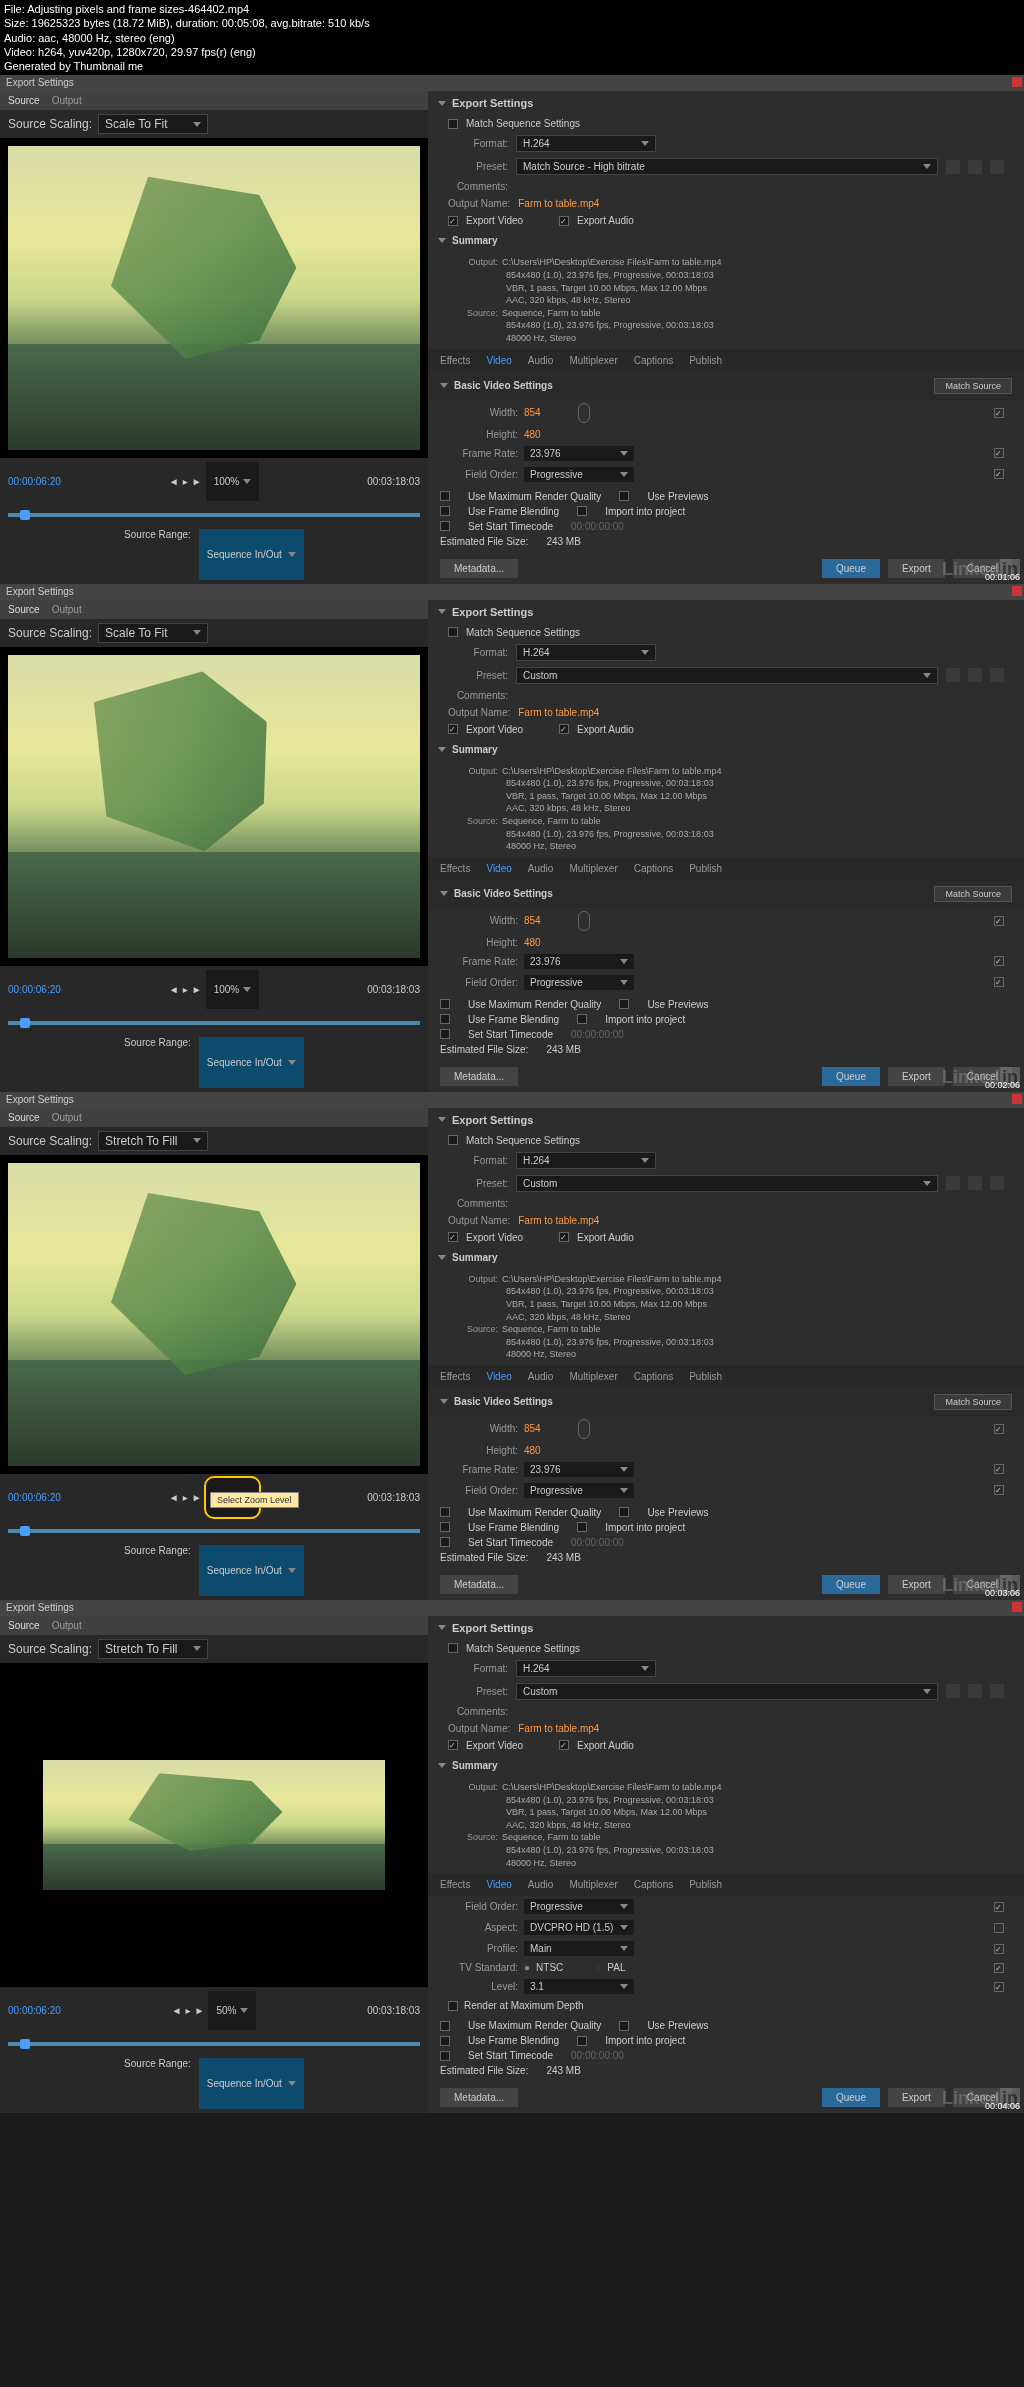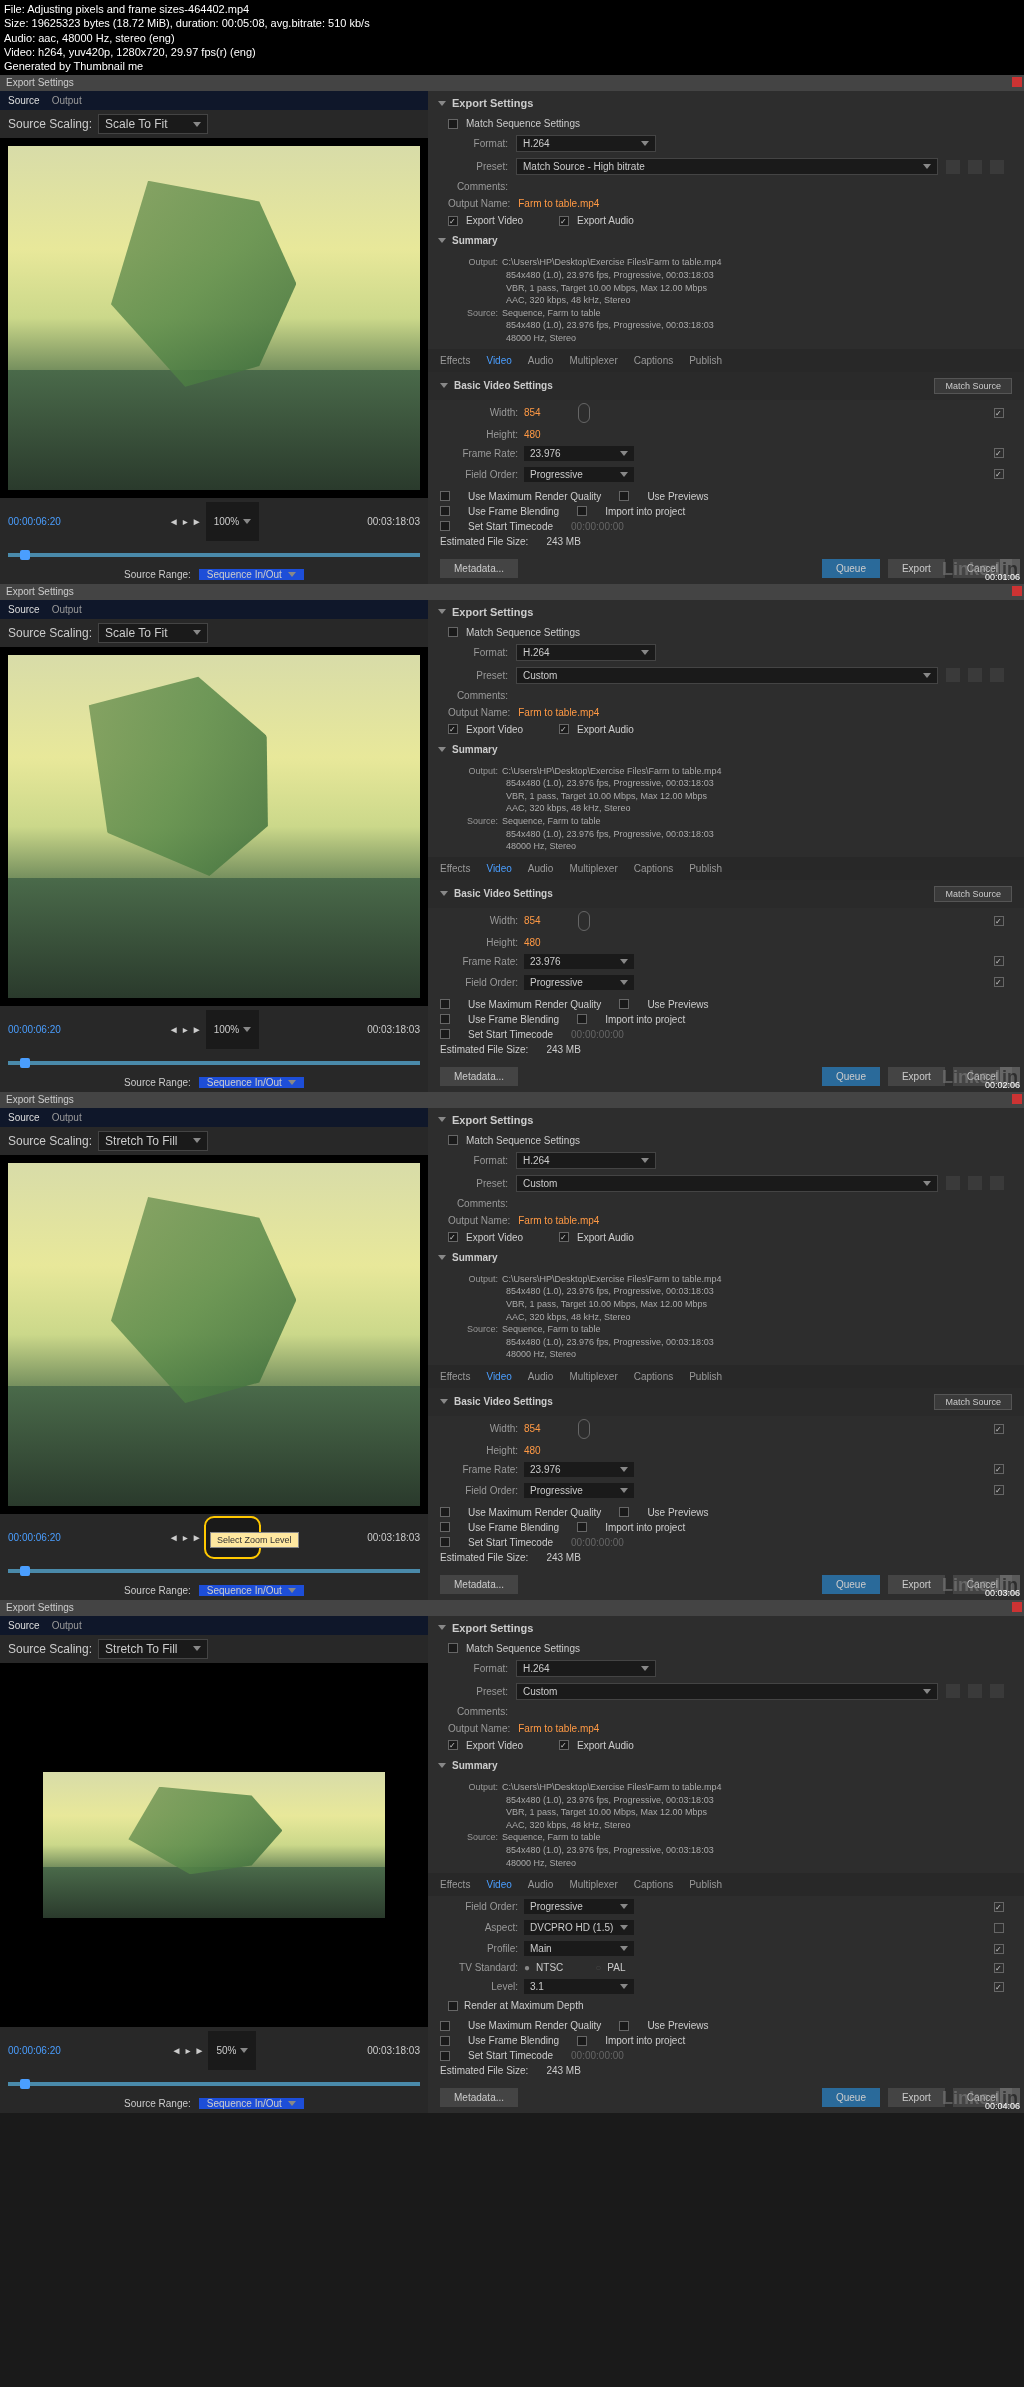--- a/index.html
+++ b/index.html
@@ -3,41 +3,41 @@
 <meta charset="utf-8">
 <style>
   * { margin:0; padding:0; box-sizing:border-box; font-family:Arial,sans-serif; }
   body { background:#1a1a1a; color:#ccc; font-size:10px; width:1024px; }
   .header-text { background:#000; color:#fff; padding:2px 4px; font-size:11px; line-height:1.3; }
   .panel { display:flex; border-top:1px solid #444; position:relative; }
   .title-bar { background:#444; color:#ccc; font-size:10px; padding:2px 6px; display:flex; justify-content:space-between; position:relative; }
   .title-bar .red-dot { background:#c33; width:10px; height:10px; position:absolute; right:2px; top:2px; }
   .left { width:428px; background:#282828; display:flex; flex-direction:column; }
   .right { flex:1; background:#2d2d2d; display:flex; flex-direction:column; position:relative; }
-  .tabs { display:flex; gap:12px; padding:4px 8px; background:#0f172a; font-size:10px; }
+  .tabs { display:flex; gap:12px; padding:4px 8px; background:#404040; font-size:10px; }
   .tabs span { color:#999; }
   .tabs .active { color:#ddd; }
   .src-scale { display:flex; align-items:center; gap:6px; padding:4px 8px; font-size:12px; }
   .src-scale .dd { background:#1a1a1a; border:1px solid #444; padding:2px 6px; min-width:110px; display:flex; justify-content:space-between; align-items:center; }
   .tri { width:0; height:0; border-left:4px solid transparent; border-right:4px solid transparent; border-top:5px solid #888; display:inline-block; }
   .preview { flex:1; background:#000; position:relative; min-height:260px; display:flex; align-items:center; justify-content:center; }
   .preview.full { padding:8px; }
   .scene { width:100%; height:100%; background:linear-gradient(to bottom,#d8dca8 0%,#e8e89a 30%,#cbd88a 50%,#5a7850 70%,#2a3a2c 100%); position:relative; overflow:hidden; }
   .leaf { position:absolute; width:45%; height:60%; background:linear-gradient(135deg,#7a9a5a,#5a8a4a,#3a6a3a); clip-path:polygon(20% 0%,80% 10%,100% 50%,80% 90%,40% 100%,0% 60%); opacity:0.85; }
   .hills { position:absolute; bottom:0; left:0; right:0; height:35%; background:linear-gradient(to bottom,#4a6a4a,#2a3a2c); }
   .timebar { background:#282828; padding:4px 8px; display:flex; justify-content:space-between; align-items:center; font-size:10px; }
   .timecode { color:#4a9eff; }
   .zoom-ctl { display:flex; align-items:center; gap:4px; }
   .zoom-box { background:#1a1a1a; padding:14px 8px; display:flex; align-items:center; gap:4px; }
   .zoom-box.highlight { outline:2px solid #ffc800; border-radius:8px; }
   .slider-row { background:#282828; padding:4px 8px; position:relative; }
   .slider-track { height:4px; background:#4a8aaa; margin:4px 0; position:relative; }
   .slider-knob { position:absolute; left:12px; top:-3px; width:10px; height:10px; background:#4a9eff; border-radius:2px; }
   .range-row { background:#282828; padding:4px 8px; display:flex; justify-content:center; gap:8px; font-size:10px; }
-  .range-row .dd { background:#1d4ed8; padding:0 8px; display:flex; align-items:center; gap:6px; }
+  .range-row .dd { background:#0c4a6e; padding:20px 8px; display:flex; align-items:center; gap:6px; }
 
   .exp-hdr { display:flex; align-items:center; gap:6px; padding:6px 10px; background:#2d2d2d; font-size:11px; font-weight:bold; }
   .exp-row { display:flex; align-items:center; gap:8px; padding:3px 20px; font-size:10px; }
   .exp-label { color:#999; min-width:60px; text-align:right; }
   .exp-dd { background:#1a1a1a; border:1px solid #444; padding:2px 6px; min-width:110px; display:flex; justify-content:space-between; align-items:center; flex:1; max-width:140px; }
   .exp-dd.wide { max-width:none; }
   .link { color:#ff9944; }
   .chk { width:10px; height:10px; border:1px solid #666; display:inline-block; background:#1a1a1a; flex-shrink:0; }
   .chk.on::after { content:'✓'; color:#ccc; font-size:8px; position:relative; top:-2px; }
   .summary-block { padding:4px 30px; font-size:9px; color:#aaa; line-height:1.4; }

